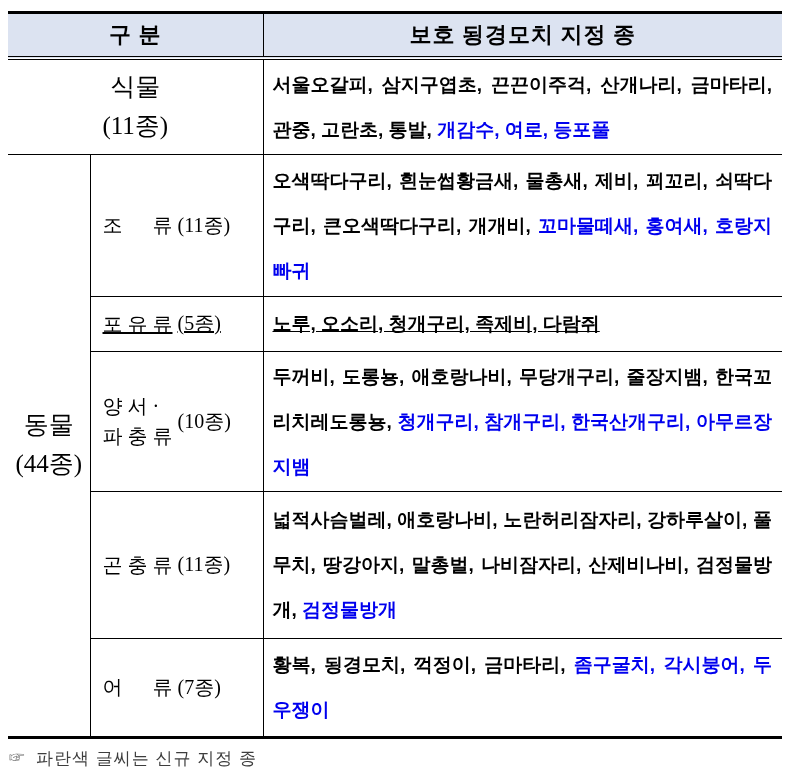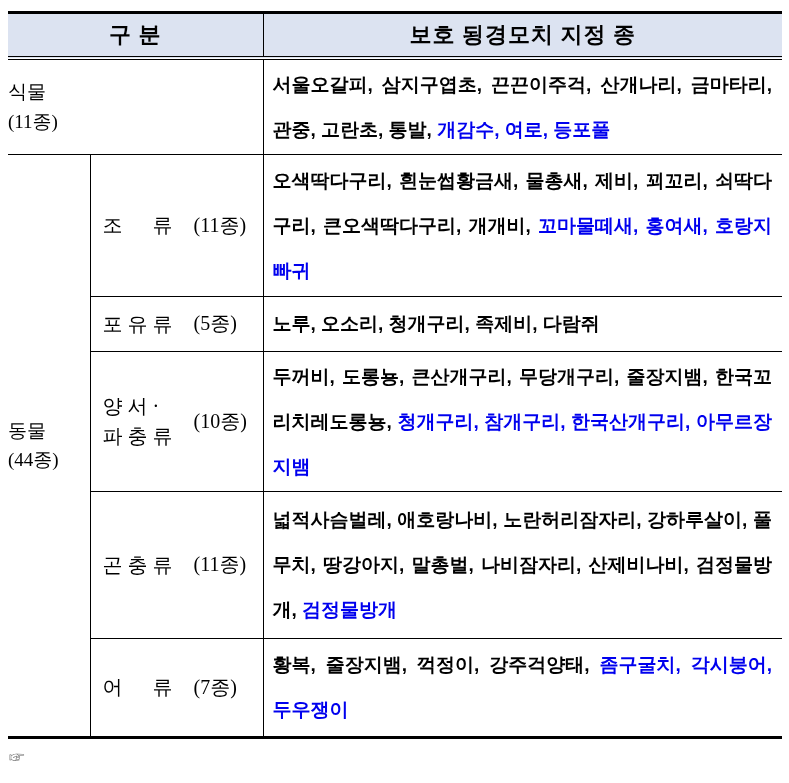--- a/index.html
+++ b/index.html
@@ -47,41 +47,41 @@
     border-bottom: 4px double var(--line);
     font-family: "Liberation Serif", serif;
     font-size: 22px;
     font-weight: bold;
     text-align: center;
     letter-spacing: 1px;
   }
 
   tr.row-plant   { height: 88px; }
   tr.row-birds   { height: 142px; }
-  tr.row-mammals { height: 55px; }
+  tr.row-mammals { height: 55px; text-decoration: underline; }
   tr.row-herps   { height: 130px; }
   tr.row-insects { height: 147px; }
   tr.row-fish    { height: 99px; }
 
   td.cat-cell {
     font-family: "Liberation Serif", serif;
-    font-size: 19px;
-    text-align: left;
+    font-size: 25px;
+    text-align: center;
     line-height: 1.55;
   }
   td.subcat-cell {
     font-family: "Liberation Serif", serif;
     font-size: 20px;
     padding-left: 12px;
     padding-right: 4px;
   }
   .subcat {
     display: flex;
     align-items: center;
-    gap: 21px;
+    gap: 5px;
   }
   .subcat-name { white-space: pre; line-height: 1.5; }
   .subcat-count { white-space: nowrap; }
 
   td.species-cell {
     font-size: 19px;
     font-weight: 600;
     line-height: 45px;
     padding: 2px 10px 2px 9px;
     text-align: justify;
@@ -155,43 +155,44 @@
         <td class="species-cell no-right"><span class="sp">노루, 오소리, 청개구리, 족제비, 다람쥐</span></td>
       </tr>
 
       <tr class="row-herps">
         <td class="subcat-cell">
           <div class="subcat">
             <div class="subcat-name"><span>양 서 ·</span><br><span>파 충 류</span></div>
             <span class="subcat-count">(10종)</span>
           </div>
         </td>
-        <td class="species-cell no-right"><span class="sp">두꺼비, 도롱뇽, 큰산개구리, 무당개구리, 줄장지뱀, 한국꼬리치레도롱뇽, </span><span class="sp new">청개구리, 참개구리, 한국산개구리, 아무르장지뱀</span></td>
+        <td class="species-cell no-right"><span class="sp">두꺼비, 도롱뇽, 애호랑나비, 무당개구리, 줄장지뱀, 한국꼬리치레도롱뇽, </span><span class="sp new">청개구리, 참개구리, 한국산개구리, 아무르장지뱀</span></td>
       </tr>
 
       <tr class="row-insects">
         <td class="subcat-cell">
           <div class="subcat">
             <div class="subcat-name">곤 충 류</div>
             <span class="subcat-count">(11종)</span>
           </div>
         </td>
         <td class="species-cell no-right"><span class="sp">넓적사슴벌레, 애호랑나비, 노란허리잠자리, 강하루살이, 풀무치, 땅강아지, 말총벌, 나비잠자리, 산제비나비, 검정물방개, </span><span class="sp new">검정물방개</span></td>
       </tr>
 
       <tr class="row-fish">
         <td class="subcat-cell">
           <div class="subcat">
             <div class="subcat-name">어      류</div>
             <span class="subcat-count">(7종)</span>
           </div>
         </td>
-        <td class="species-cell no-right"><span class="sp">황복, 줄장지뱀, 꺽정이, 강주걱양태, </span><span class="sp new">좀구굴치, 각시붕어, 두우쟁이</span></td>
+        <td class="species-cell no-right"><span class="sp">황복, 됭경모치, 꺽정이, 금마타리, </span><span class="sp new">좀구굴치, 각시붕어, 두우쟁이</span></td>
       </tr>
     </tbody>
       </table>
   </div>
 
   <div class="footnote">
     <span class="hand">☞</span>
+    <span>파란색 글씨는 신규 지정 종</span>
   </div>
 
 </div>
 
 </body></html>

